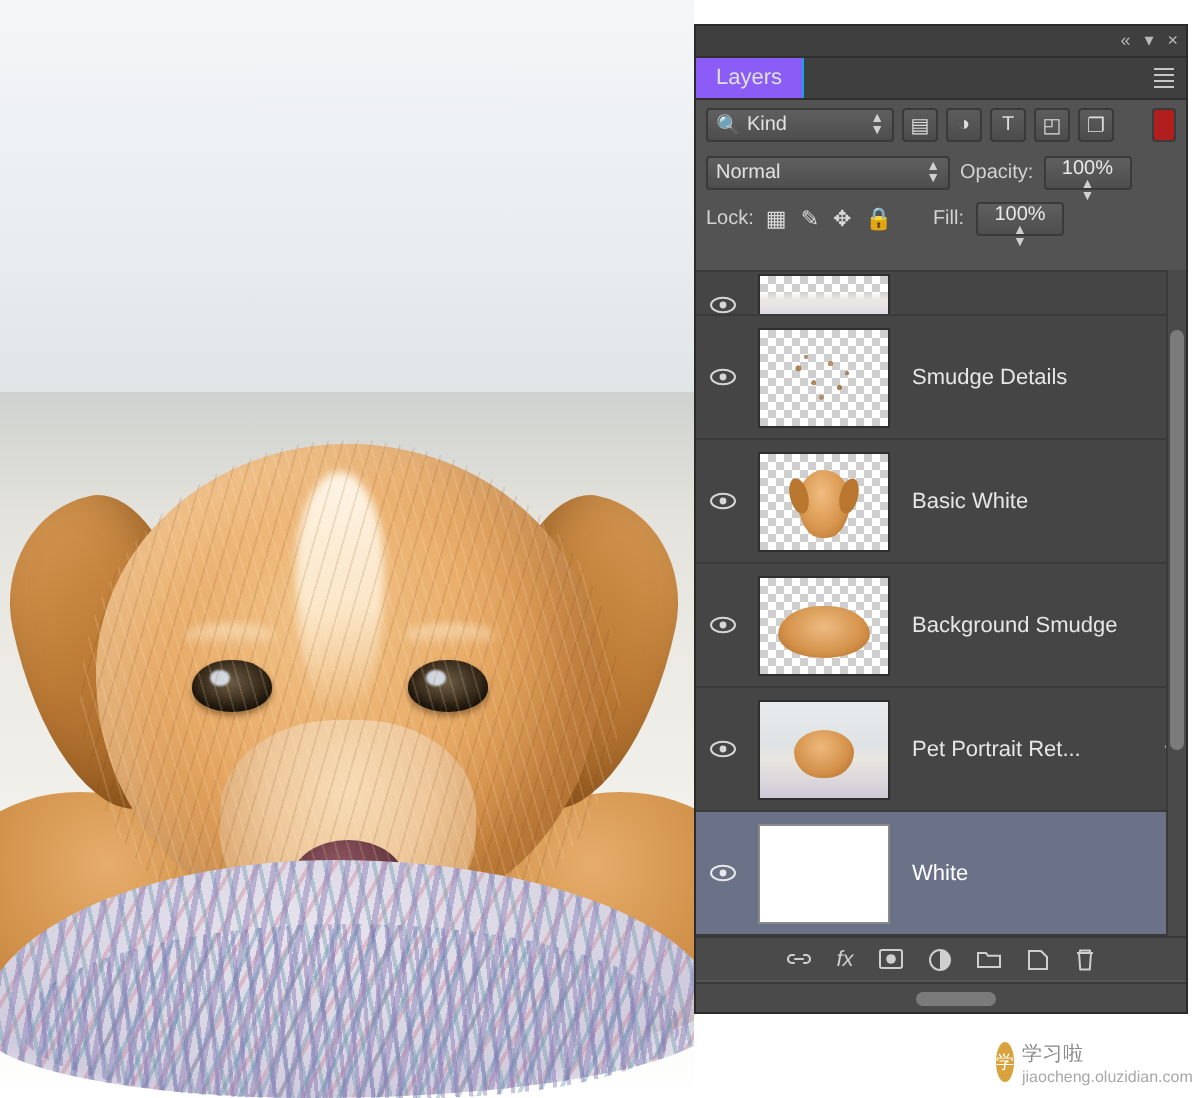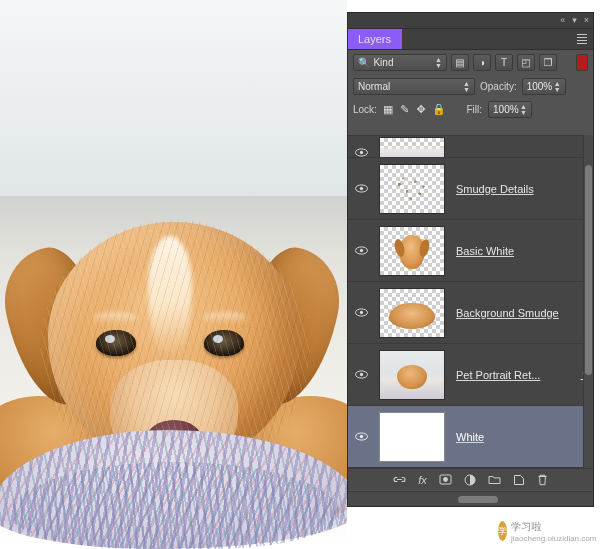--- a/index.html
+++ b/index.html
@@ -218,21 +218,21 @@
     display: flex; align-items: center; padding: 0 4px;
     font-size: 10px; color: #e2e2e2;
   }
   .blend-select .lbl { flex: 1; }
   .mini-label { font-size: 10px; color: #d2d2d2; }
   .val-box {
     height: 17px; min-width: 44px;
     background: linear-gradient(180deg,#5f5f5f,#4e4e4e);
     border: 1px solid #3a3a3a; border-radius: 2px;
     display: flex; align-items: center; padding: 0 4px;
-    font-size: 10px; color: #e8e8e8;
+    font-size: 10px; color: #e8e8e8; flex-direction: column;
   }
   .val-box .lbl { flex: 1; }
 
   .lock-row {
     height: 23px; display: flex; align-items: center; gap: 6px;
     padding: 0 5px; background: #535353;
   }
   .lock-icons { display: flex; align-items: center; gap: 7px; }
   .lock-ico { font-size: 11px; color: #d8d8d8; }
 
@@ -244,21 +244,20 @@
     background: #454545;
     border-top: 1px solid #3a3a3a;
     overflow: hidden;
   }
   .layer-row {
     position: relative;
     height: 62px;
     display: flex; align-items: center;
     border-bottom: 1px solid #3a3a3a;
     background: #454545;
-    text-decoration: underline;
   }
   .layer-row.selected { background: #6b7287; }
   .eye-cell {
     width: 26px; display: flex; align-items: center; justify-content: center;
   }
   .eye-ico svg { display: block; }
   .thumb-cell {
     width: 76px; display: flex; align-items: center; justify-content: center;
   }
   .thumb {

